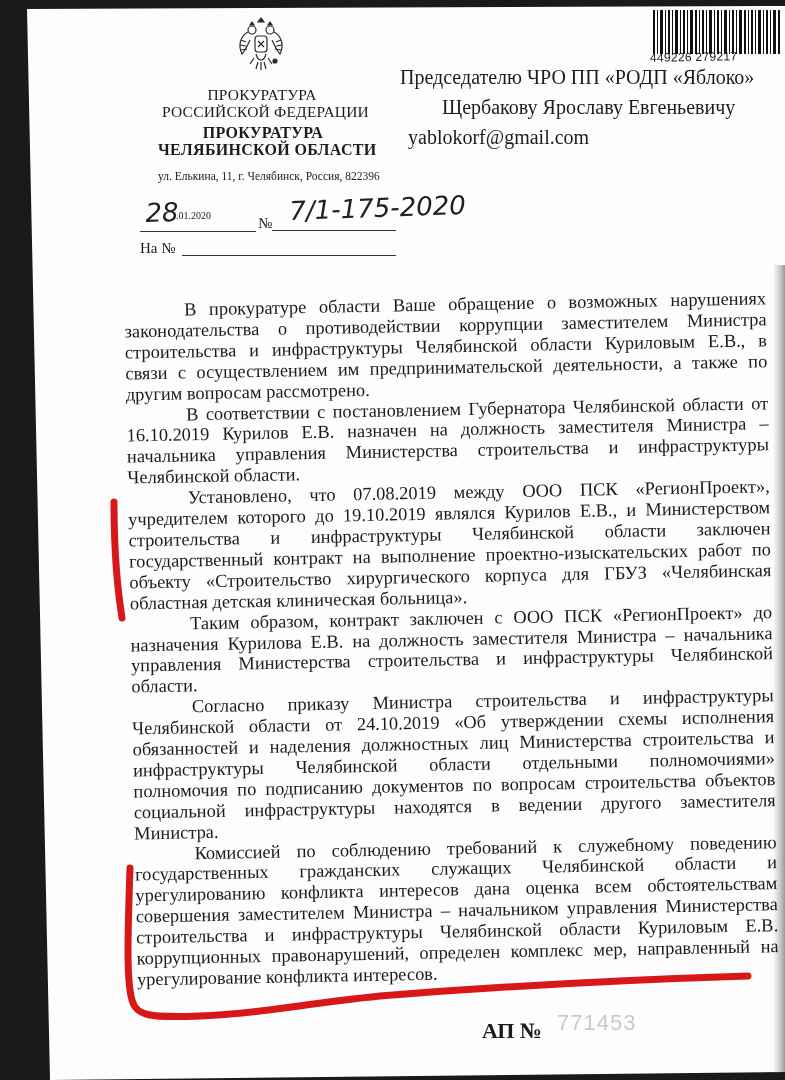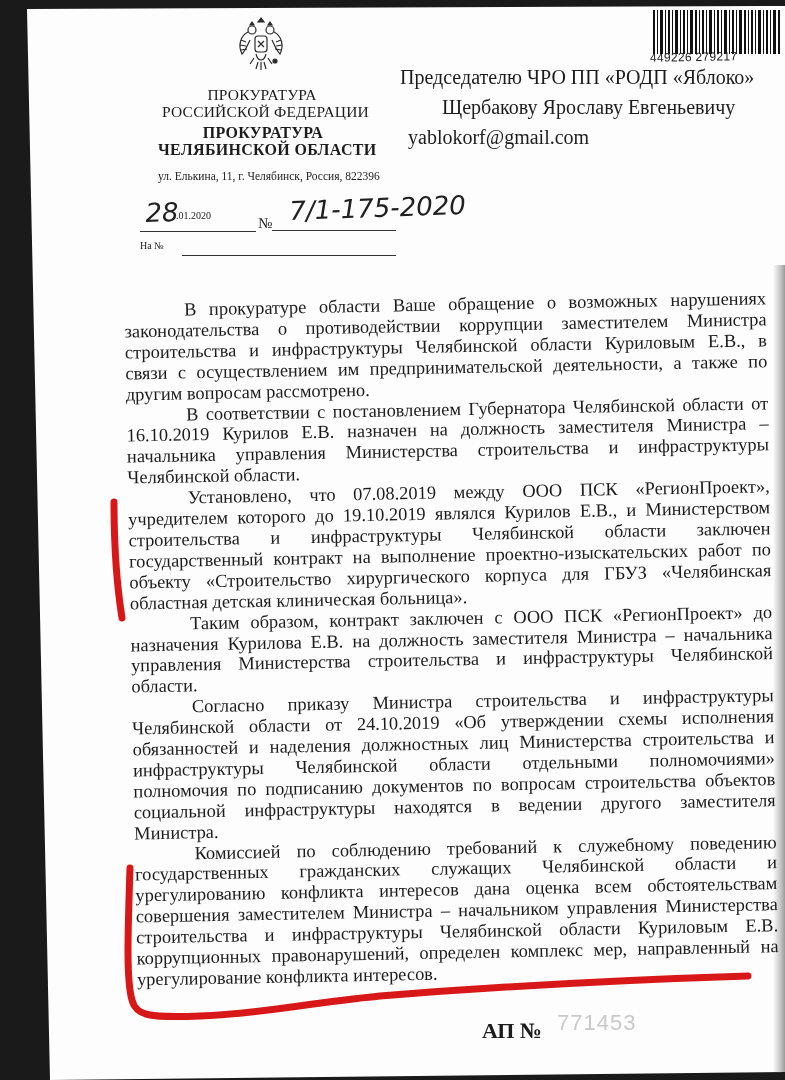--- a/index.html
+++ b/index.html
@@ -134,21 +134,21 @@
   <div class="abs recipient" style="left:400px; top:66px;">Председателю ЧРО ПП «РОДП «Яблоко»</div>
   <div class="abs recipient" style="left:400px; top:96px;margin-left:42px;">Щербакову Ярославу Евгеньевичу</div>
   <div class="abs recipient" style="left:408px; top:126px;">yablokorf@gmail.com</div>
 
   <div class="abs date-line" style="left:140px; top:231px; width:116px; height:0;"></div>
   <div class="abs handwrite" style="left:146px; top:198px;">28</div>
   <div class="abs" style="left:176px; top:210px; font-size:10px;">.01.2020</div>
   <div class="abs" style="left:258px; top:215px; font-size:15px;">№</div>
   <div class="abs date-line" style="left:272px; top:230px; width:124px; height:0;"></div>
   <div class="abs handwrite" style="left:290px; top:196px;">7/1-175-2020</div>
-  <div class="abs" style="left:140px; top:240px; font-size:10px;">На №</div>
+  <div class="abs" style="left:140px; top:240px; font-size:15px;">На №</div>
   <div class="abs date-line" style="left:182px; top:255px; width:214px; height:0;"></div>
 
   <div class="body-text" style="top:300px;">
     <p>
       <span class="ln">В прокуратуре области Ваше обращение о возможных нарушениях</span>
       <span class="ln" style="text-indent:-30px">законодательства о противодействии коррупции заместителем Министра</span>
       <span class="ln" style="text-indent:-30px">строительства и инфраструктуры  Челябинской области Куриловым Е.В., в</span>
       <span class="ln" style="text-indent:-30px">связи с осуществлением им предпринимательской деятельности, а также по</span>
       <span class="ln last" style="text-indent:-30px">другим вопросам рассмотрено.</span>
     </p>

